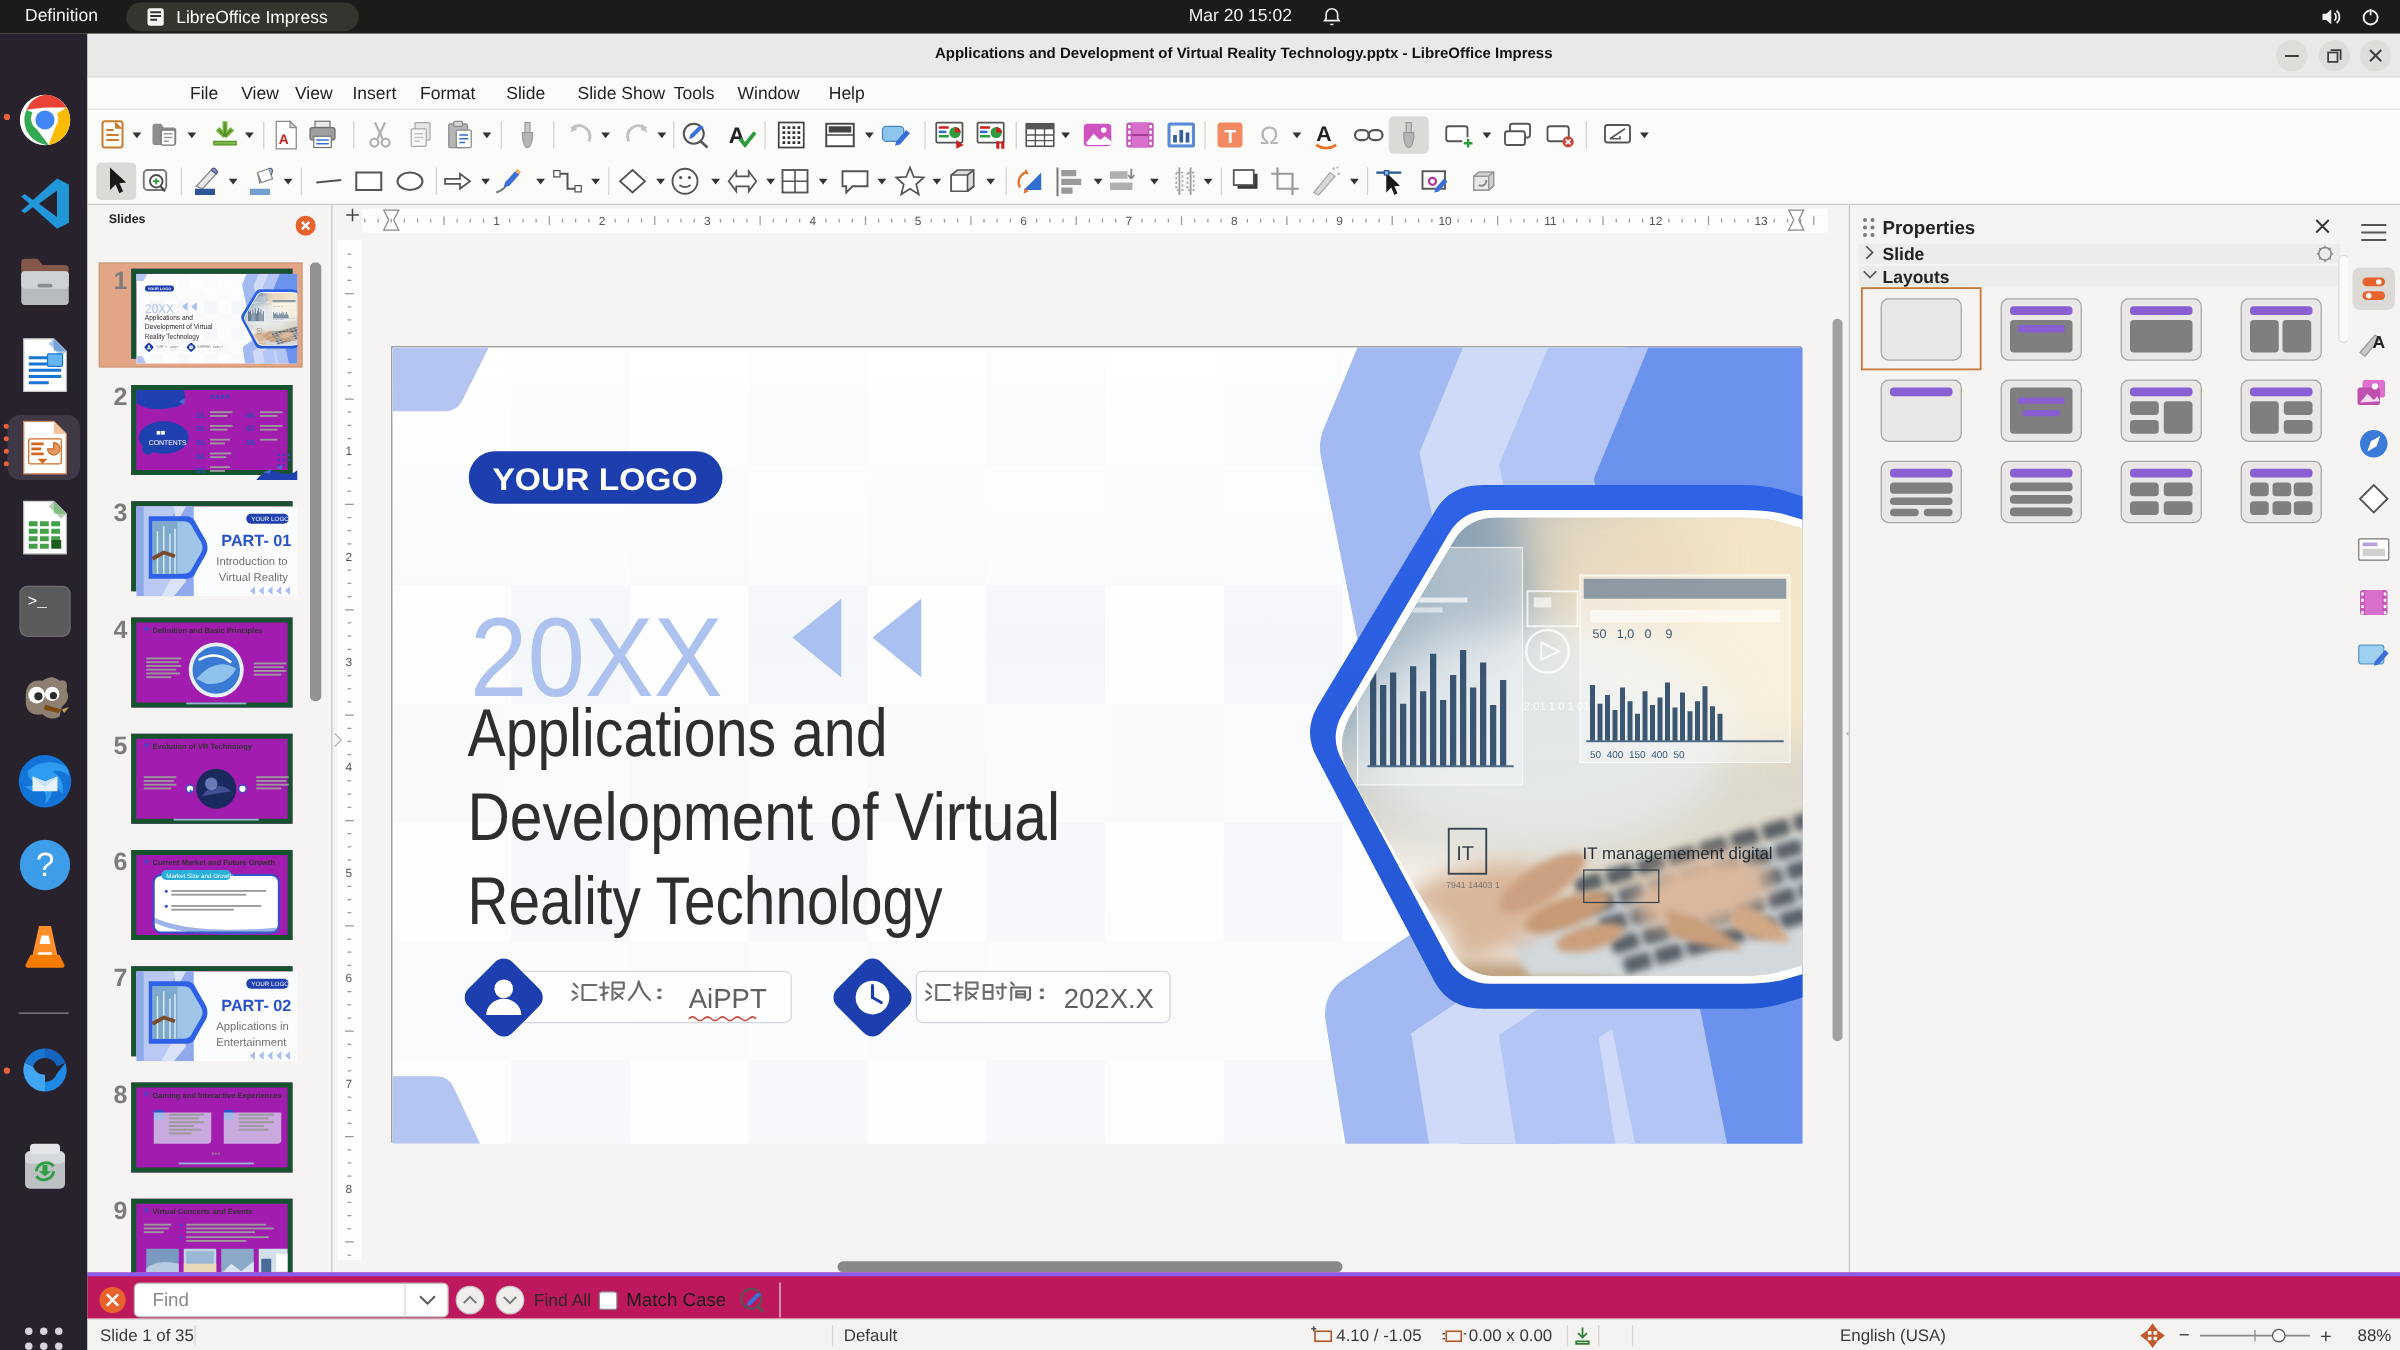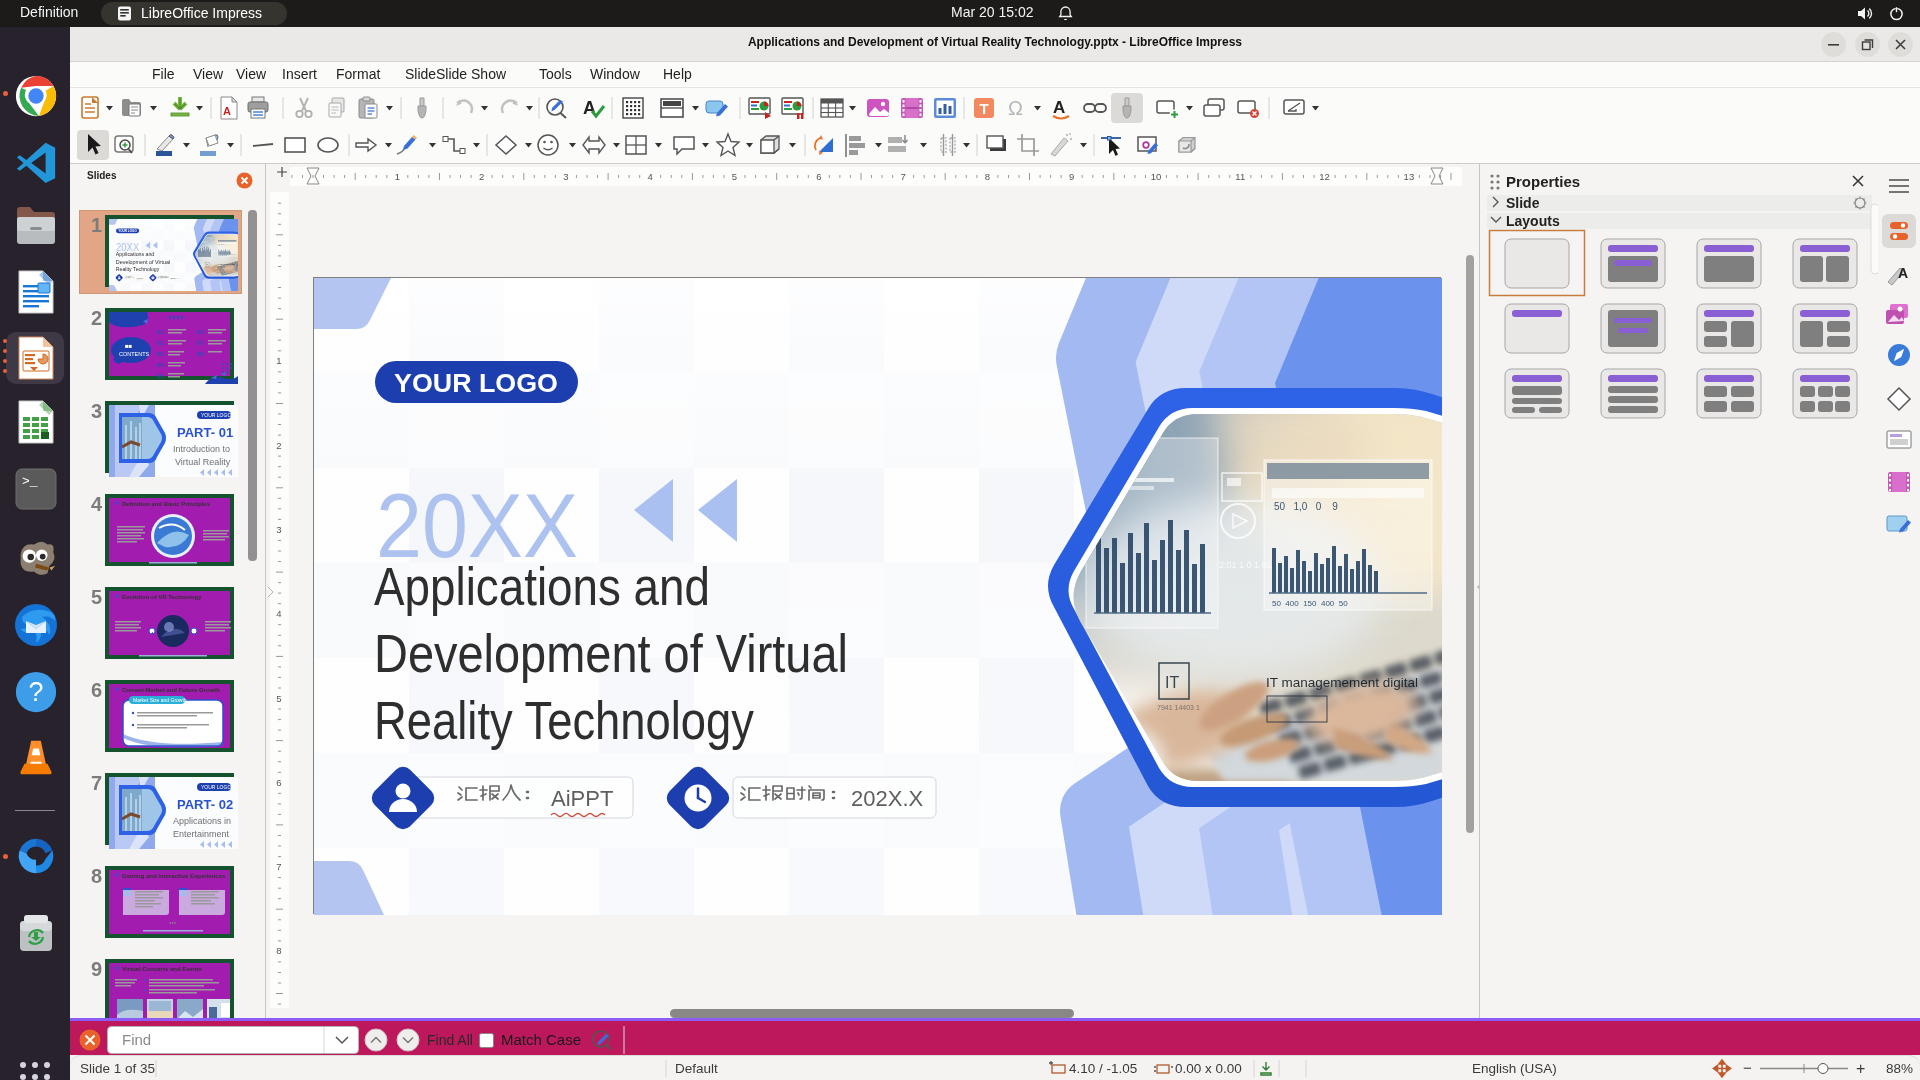--- a/index.html
+++ b/index.html
@@ -30,21 +30,21 @@
   
   #canvas { left:267px; top:164px; width:1212px; height:854px; background:#f5f4f3; }
   #slide { position:absolute; left:46px; top:113px; width:1128px; height:637px; background:#fff; border:1px solid #808080; }
 
   
   #props { left:1479px; top:164px; width:399px; height:854px; background:#f5f4f2; border-left:1px solid #c8c6c4; }
   #tabstrip { left:1878px; top:164px; width:42px; height:854px; background:#f5f4f2; }
 
   
   #findbar { left:70px; top:1018px; width:1850px; height:37px; background:#be185d; border-top:3px solid #8b5cf6; }
-  #statusbar { left:70px; top:1055px; width:1850px; height:25px; background:#f4f3f2; border-top:1px solid #dddbd9; font-size:13px; color:#333;border-radius:11px; }
+  #statusbar { left:70px; top:1055px; width:1850px; height:25px; background:#f4f3f2; border-top:1px solid #dddbd9; font-size:13px; color:#333; }
   .winbtn { top:5px; width:25px; height:25px; border-radius:50%; background:#dfddda; }
   .mi { position:absolute; top:4px; }
 </style>
 </head>
 <body>
   <div id="topbar" class="abs">
     <div class="activities abs">Definition</div>
     <div class="apppill abs">
       <svg class="abs" style="left:16px;top:4px" width="15" height="15" viewBox="0 0 15 15">
         <rect x="1" y="0.5" width="13" height="14" rx="2" fill="#f4f4f4"></rect>
@@ -222,21 +222,21 @@
         <path d="M8 8 L17 17 M17 8 L8 17" stroke="#3d3d3d" stroke-width="1.6"></path>
       </svg></div>
   </div>
   <div id="menubar" class="abs">
     <span class="mi" style="left:82px">File</span>
     <span class="mi" style="left:123px">View</span>
     <span class="mi" style="left:166px">View</span>
     <span class="mi" style="left:212px">Insert</span>
     <span class="mi" style="left:266px">Format</span>
     <span class="mi" style="left:335px">Slide</span>
-    <span class="mi" style="left:366px">Slide Show</span>
+    <span class="mi" style="left:392px">Slide Show</span>
     <span class="mi" style="left:469px">Tools</span>
     <span class="mi" style="left:520px">Window</span>
     <span class="mi" style="left:593px">Help</span>
   </div>
   <div id="toolbars" class="abs">
   <svg width="1850" height="76" viewBox="0 0 1850 76">
   <defs>
     <path id="dd" d="M0 0 h7 l-3.5 4.5 Z" fill="#333"></path>
     <g id="i-new">
           <rect x="4" y="2" width="16" height="21" rx="2" fill="#fff" stroke="#c87b2e" stroke-width="1.6"></rect>

